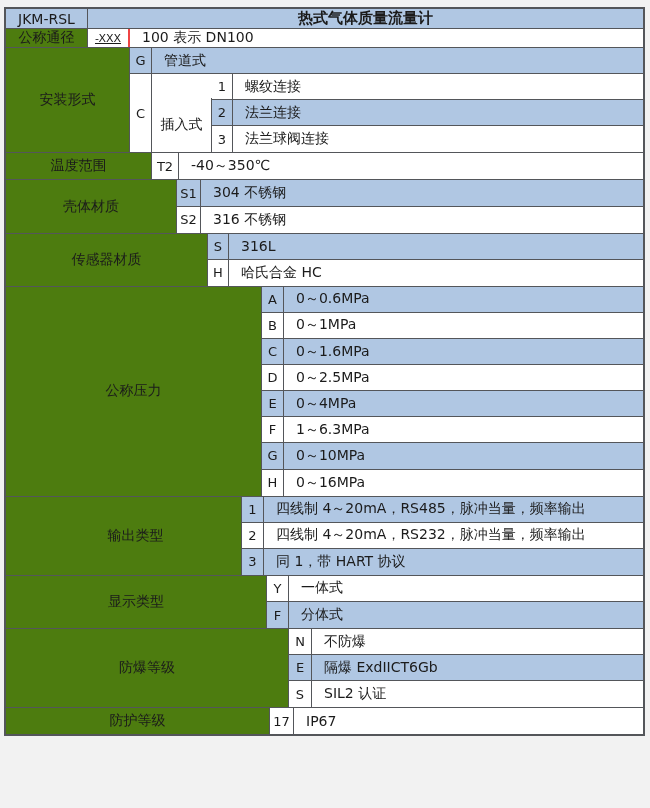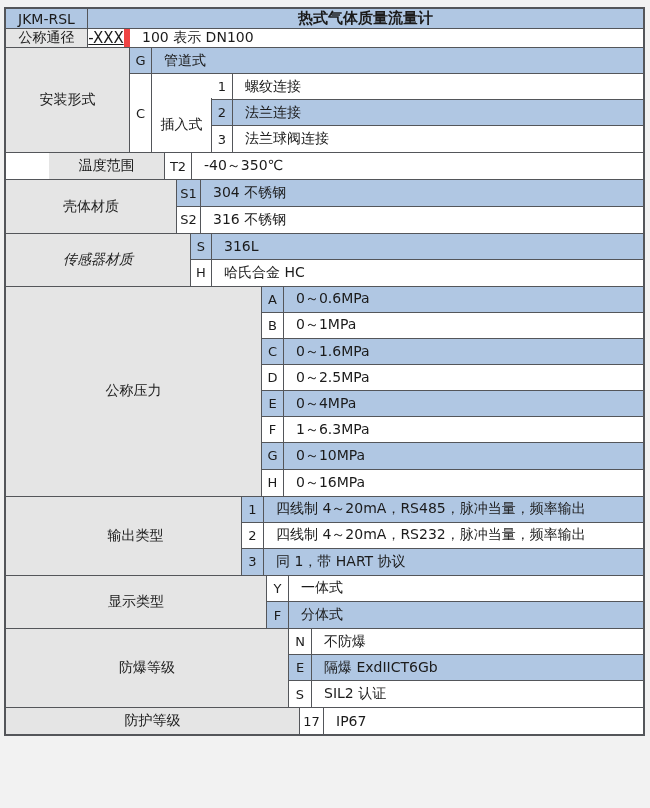--- a/index.html
+++ b/index.html
@@ -15,21 +15,21 @@
     left: 4px; top: 7px;
     width: 641px;
     border: 2px solid #54565a;
     background: #ffffff;
   }
   .sec { display: flex; border-bottom: 1px solid #54565a; align-items: stretch; }
   .sec:last-child { border-bottom: none; }
   .label-cell {
     border-right: 1px solid #54565a;
     display: flex; align-items: center; justify-content: center;
-    font-size: 14px; text-align: center; background: #e5e5e5;
+    font-size: 14px; text-align: center; background: #4d7c0f;
     flex-shrink: 0;
   }
   .opts { flex: 1 1 auto; display: flex; flex-direction: column; min-width: 0; }
   .row { display: flex; height: 26.1px; border-bottom: 1px solid #54565a; align-items: stretch; }
   .row:last-child, .row.no-bb { border-bottom: none; }
   .key-cell {
     border-right: 1px solid #54565a;
     display: flex; align-items: center; justify-content: center;
     font-size: 13px; flex-shrink: 0;
   }
@@ -38,31 +38,31 @@
     display: flex; align-items: center;
     padding-left: 12px; font-size: 14px;
     white-space: nowrap; overflow: hidden;
   }
   .blue { background: #b0c7e3; }
   .white { background: #ffffff; }
 
   
   .model-cell { width: 82px; border-right: 1px solid #54565a; display:flex; align-items:center; justify-content:center; font-size:14px; }
   .title-cell { flex:1; display:flex; align-items:center; justify-content:center; font-size:15px; font-weight:bold; }
-  .code-cell  { width: 42px; border-right:6px solid #ef4444; display:flex; align-items:center; justify-content:center; font-size:15px;text-decoration:underline; }
+  .code-cell  { width: 42px; border-right:2px solid #ef4444; display:flex; align-items:center; justify-content:center; font-size:11px;text-decoration:underline; }
   .lbl-diameter  { width: 82px; }
   .lbl-install   { width: 124px; }
-  .lbl-temp      { width: 116px; margin-left: 43px; }
+  .lbl-temp      { width: 146px; }
   .lbl-housing   { width: 171px; }
-  .lbl-sensor    { width: 185px; font-style: italic; }
+  .lbl-sensor    { width: 202px; }
   .lbl-pressure  { width: 256px; }
   .lbl-output    { width: 236px; padding-left: 24px; }
   .lbl-display   { width: 261px; }
   .lbl-explosion { width: 283px; }
-  .lbl-protect   { width: 294px; }
+  .lbl-protect   { width: 264px; }
 
   .key-install   { width: 22px; }
   .sub-label     { width: 60px; border-right:1px solid #54565a; display:flex; align-items:center; justify-content:center; font-size:14px; background:#fff; flex-shrink:0;margin-top:24px; }
   .key-sub       { width: 21px; }
   .key-temp      { width: 27px; }
   .key-housing   { width: 24px; }
   .key-sensor    { width: 21px; }
   .key-pressure  { width: 22px; }
   .key-output    { width: 22px; }
   .key-display   { width: 22px; }

